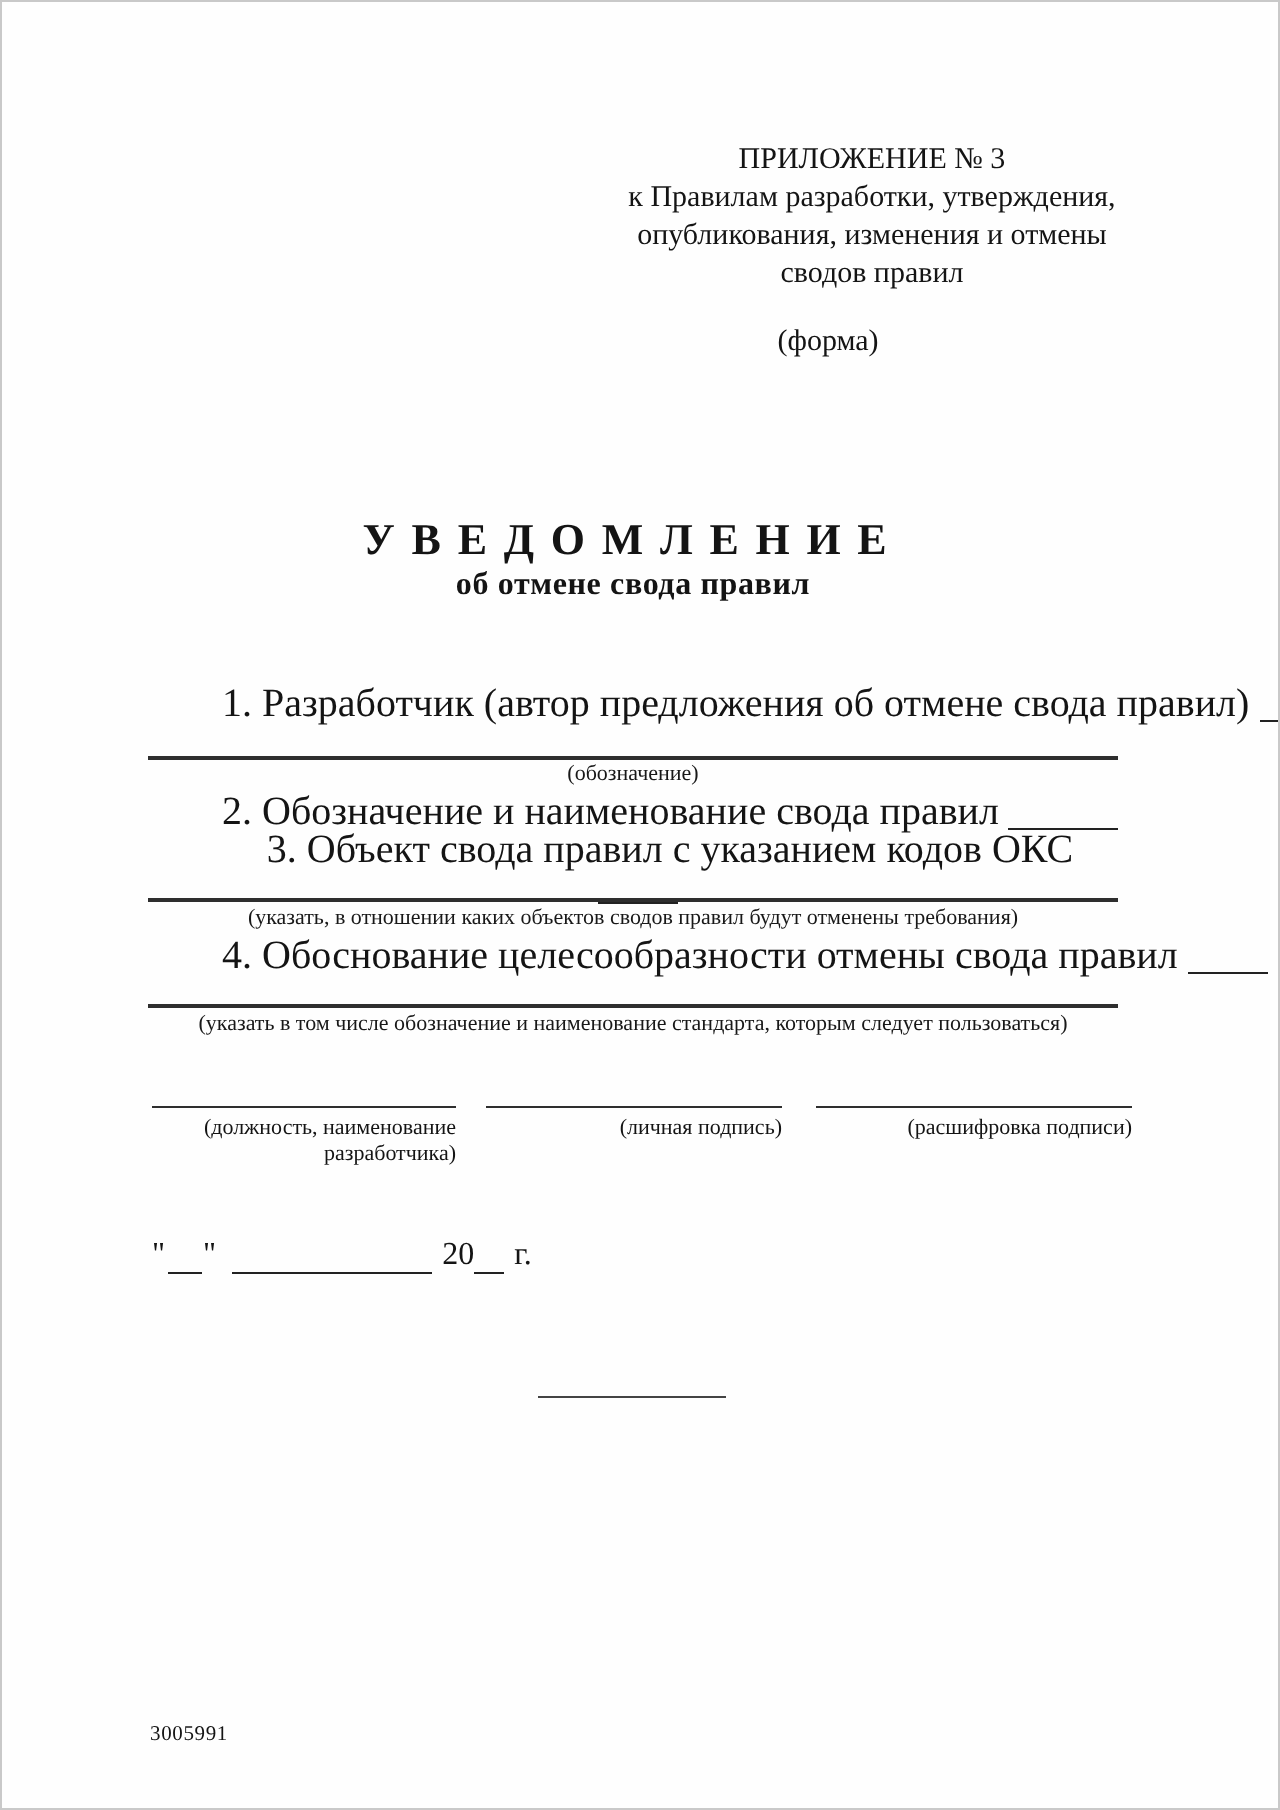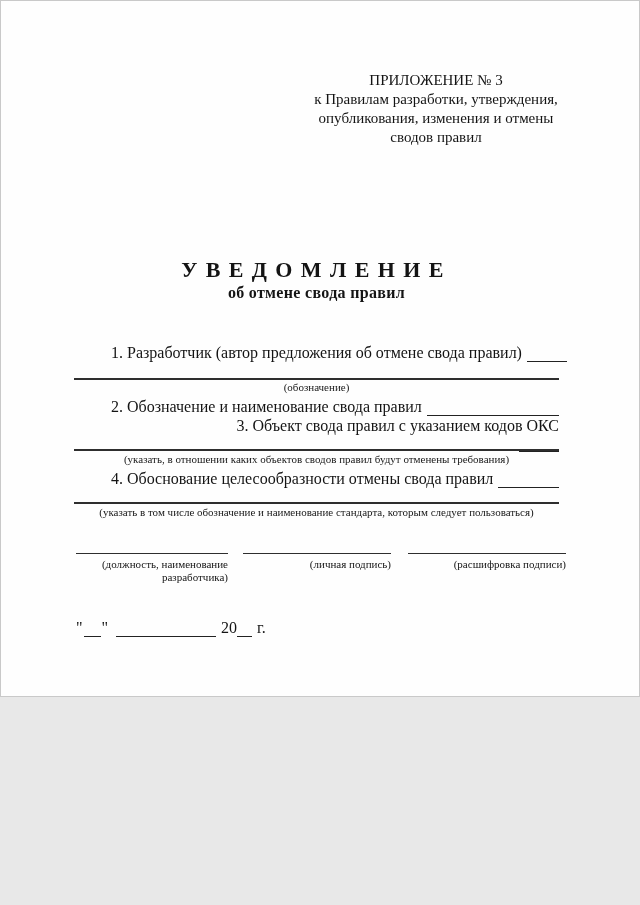--- a/index.html
+++ b/index.html
@@ -1,19 +1,19 @@
 <!DOCTYPE html>
 <html><head>
 <meta charset="utf-8">
 <style>
   * { margin:0; padding:0; box-sizing:border-box; }
   html,body { background:#e8e8e8; }
   .page {
     position:relative;
-    width:640px; height:697px;
+    width:640px; height:905px;
     margin:0 auto;
     background:#fefefe;
     border:1px solid #c9c9c9;
     font-family:"Liberation Serif","DejaVu Serif",serif;
     color:#141414;
     overflow:hidden;
   }
   .abs { position:absolute; }
 
   
@@ -22,22 +22,22 @@
   .form-label { top:162px; left:303px; width:220px; text-align:center;
                 font-size:15px; }
 
   
   .doc-title { top:256px; left:73px; width:485px; text-align:center;
                font-weight:bold; font-size:22px; letter-spacing:0.38em; }
   .doc-subtitle { top:283px; left:73px; width:485px; text-align:center;
                   font-weight:bold; font-size:16px; letter-spacing:0.02em; }
 
   
-  .field-row { left:73px; width:485px; display:flex; align-items:flex-end;
-               font-size:16px; line-height:19px; }
+  .field-row { left:73px; width:485px; display:flex; align-items:center;
+               font-size:20px; line-height:19px; }
   .field-row .indent { padding-left:37px; white-space:nowrap; }
   .blank { flex:1 1 auto; border-bottom:1.5px solid #222; height:17px;
            margin-left:5px; min-width:40px; }
 
   .full-line { left:73px; width:485px; border-top:2px solid #2e2e2e; height:0; }
   .field-caption { left:73px; width:485px; text-align:center;
                    font-size:11px; line-height:13px; color:#181818; }
 
   
   .sig-line { border-top:1.5px solid #2e2e2e; height:0; }
@@ -60,20 +60,21 @@
 <body>
 
 <div class="page">
 
   <div class="abs appendix">
     <div>ПРИЛОЖЕНИЕ № 3</div>
     <div>к Правилам разработки, утверждения,</div>
     <div>опубликования, изменения и отмены</div>
     <div>сводов правил</div>
   </div>
+  <div class="abs form-label">(форма)</div>
 
   <div class="abs doc-title">УВЕДОМЛЕНИЕ</div>
   <div class="abs doc-subtitle">об отмене свода правил</div>
 
   <div class="abs field-row" style="top:342px;">
     <span class="indent">1. Разработчик (автор предложения об отмене свода правил)</span>
     <span class="blank"></span>
   </div>
   <div class="abs full-line" style="top:377px;"></div>
   <div class="abs field-caption" style="top:380px;">(обозначение)</div>

